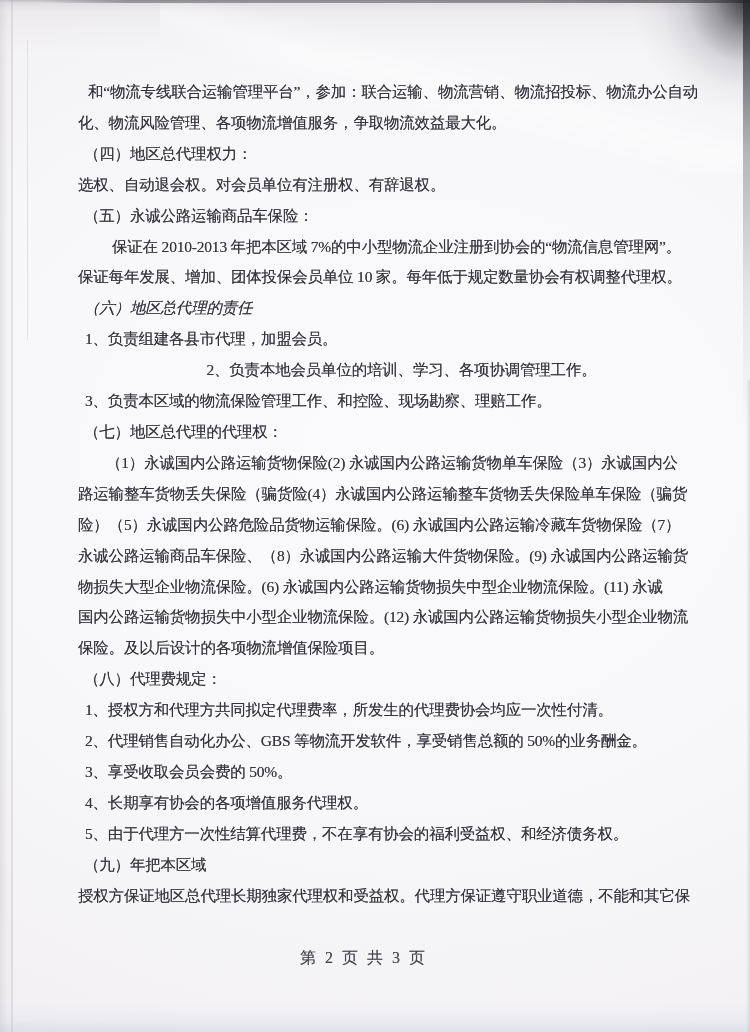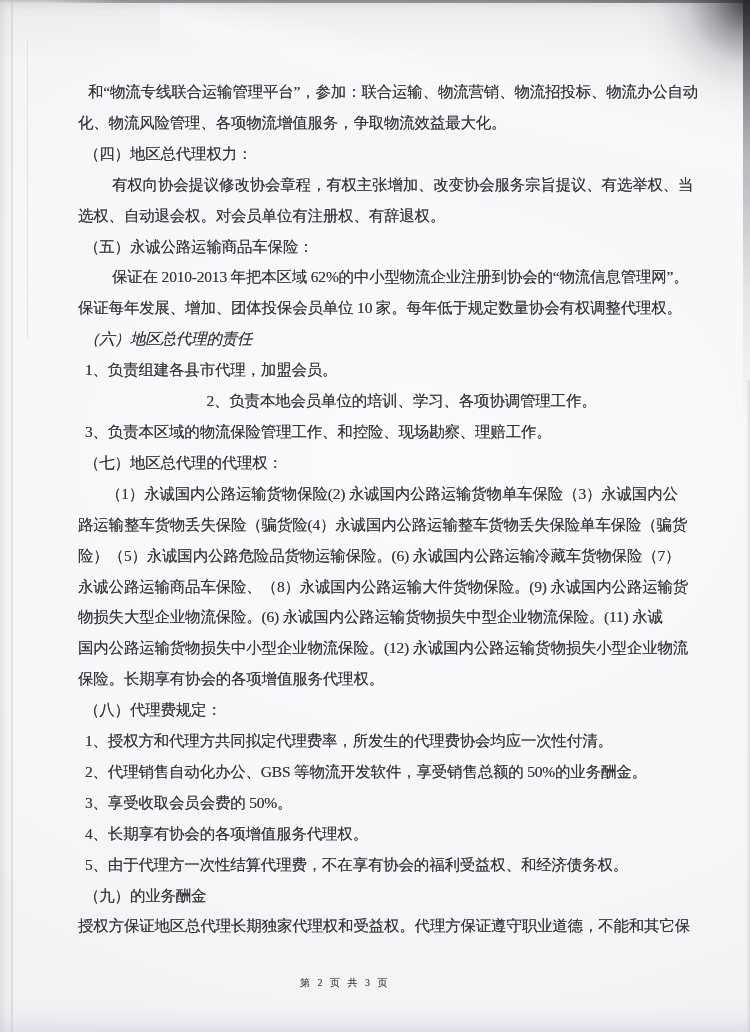--- a/index.html
+++ b/index.html
@@ -93,22 +93,22 @@
     line-height: 30.9px;
     color: #34343d;
     text-shadow: 0 0 0.6px rgba(52,52,62,0.65);
   }
   .doc-text .line {
     white-space: nowrap;
   }
   .footer {
     position: absolute;
     left: 300px;
-    top: 976px;
-    font-size: 10px;
+    top: 948px;
+    font-size: 16px;
     color: #45454f;
     letter-spacing: 2.5px;
     text-shadow: 0 0 0.5px rgba(70,70,80,0.55);
   }
 </style>
 </head>
 <body>
 
 <div class="page">
 
@@ -120,42 +120,41 @@
   <div class="edge-right-faint"></div>
   <div class="edge-left"></div>
   <div class="crease-left"></div>
   <div class="crease-left-2"></div>
   <div class="edge-bottom"></div>
 
   <div class="doc-text">
       <div class="line" style="text-indent: 10px;">和“物流专线联合运输管理平台”，参加：联合运输、物流营销、物流招投标、物流办公自动</div>
       <div class="line" style="text-indent: 0px;">化、物流风险管理、各项物流增值服务，争取物流效益最大化。</div>
       <div class="line" style="text-indent: 6px;">（四）地区总代理权力：</div>
-      <div class="line" style="text-indent: 34px;">有权向协会提议修改协会章程，有权主张增加、改变协会服务宗旨提议、有选举权、当</div>
       <div class="line" style="text-indent: 0px;">选权、自动退会权。对会员单位有注册权、有辞退权。</div>
       <div class="line" style="text-indent: 6px;">（五）永诚公路运输商品车保险：</div>
-      <div class="line" style="text-indent: 34px;">保证在 2010-2013 年把本区域 62%的中小型物流企业注册到协会的“物流信息管理网”。</div>
+      <div class="line" style="text-indent: 34px;">保证在 2010-2013 年把本区域 7%的中小型物流企业注册到协会的“物流信息管理网”。</div>
       <div class="line" style="text-indent: 0px;">保证每年发展、增加、团体投保会员单位 10 家。每年低于规定数量协会有权调整代理权。</div>
       <div class="line" style="text-indent: 6px; font-style: italic;">（六）地区总代理的责任</div>
       <div class="line" style="text-indent: 7px;">1、负责组建各县市代理，加盟会员。</div>
       <div class="line" style="text-indent: 7px; text-align: center;">2、负责本地会员单位的培训、学习、各项协调管理工作。</div>
       <div class="line" style="text-indent: 7px;">3、负责本区域的物流保险管理工作、和控险、现场勘察、理赔工作。</div>
       <div class="line" style="text-indent: 6px;">（七）地区总代理的代理权：</div>
       <div class="line" style="text-indent: 28px;">（1）永诚国内公路运输货物保险(2) 永诚国内公路运输货物单车保险（3）永诚国内公</div>
       <div class="line" style="text-indent: 0px;">路运输整车货物丢失保险（骗货险(4）永诚国内公路运输整车货物丢失保险单车保险（骗货</div>
       <div class="line" style="text-indent: 0px;">险）（5）永诚国内公路危险品货物运输保险。(6) 永诚国内公路运输冷藏车货物保险（7）</div>
       <div class="line" style="text-indent: 0px;">永诚公路运输商品车保险、（8）永诚国内公路运输大件货物保险。(9) 永诚国内公路运输货</div>
       <div class="line" style="text-indent: 0px;">物损失大型企业物流保险。(6) 永诚国内公路运输货物损失中型企业物流保险。(11) 永诚</div>
       <div class="line" style="text-indent: 0px;">国内公路运输货物损失中小型企业物流保险。(12) 永诚国内公路运输货物损失小型企业物流</div>
-      <div class="line" style="text-indent: 0px;">保险。长期享有协会的各项增值服务代理权。</div>
+      <div class="line" style="text-indent: 0px;">保险。及以后设计的各项物流增值保险项目。</div>
       <div class="line" style="text-indent: 6px;">（八）代理费规定：</div>
       <div class="line" style="text-indent: 7px;">1、授权方和代理方共同拟定代理费率，所发生的代理费协会均应一次性付清。</div>
       <div class="line" style="text-indent: 7px;">2、代理销售自动化办公、GBS 等物流开发软件，享受销售总额的 50%的业务酬金。</div>
       <div class="line" style="text-indent: 7px;">3、享受收取会员会费的 50%。</div>
       <div class="line" style="text-indent: 7px;">4、长期享有协会的各项增值服务代理权。</div>
       <div class="line" style="text-indent: 7px;">5、由于代理方一次性结算代理费，不在享有协会的福利受益权、和经济债务权。</div>
-      <div class="line" style="text-indent: 6px;">（九）的业务酬金</div>
+      <div class="line" style="text-indent: 6px;">（九）年把本区域</div>
       <div class="line" style="text-indent: 0px;">授权方保证地区总代理长期独家代理权和受益权。代理方保证遵守职业道德，不能和其它保</div>
     </div>
 
   <div class="footer">第 2 页 共 3 页</div>
 
 </div>
 
 </body></html>

